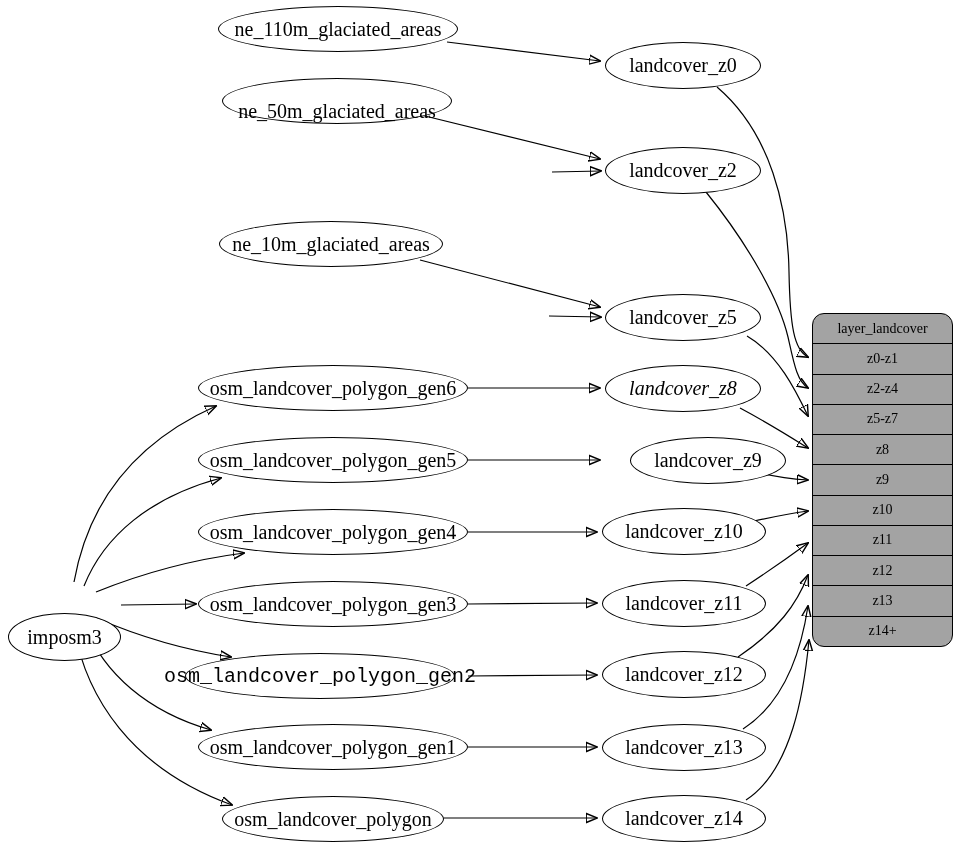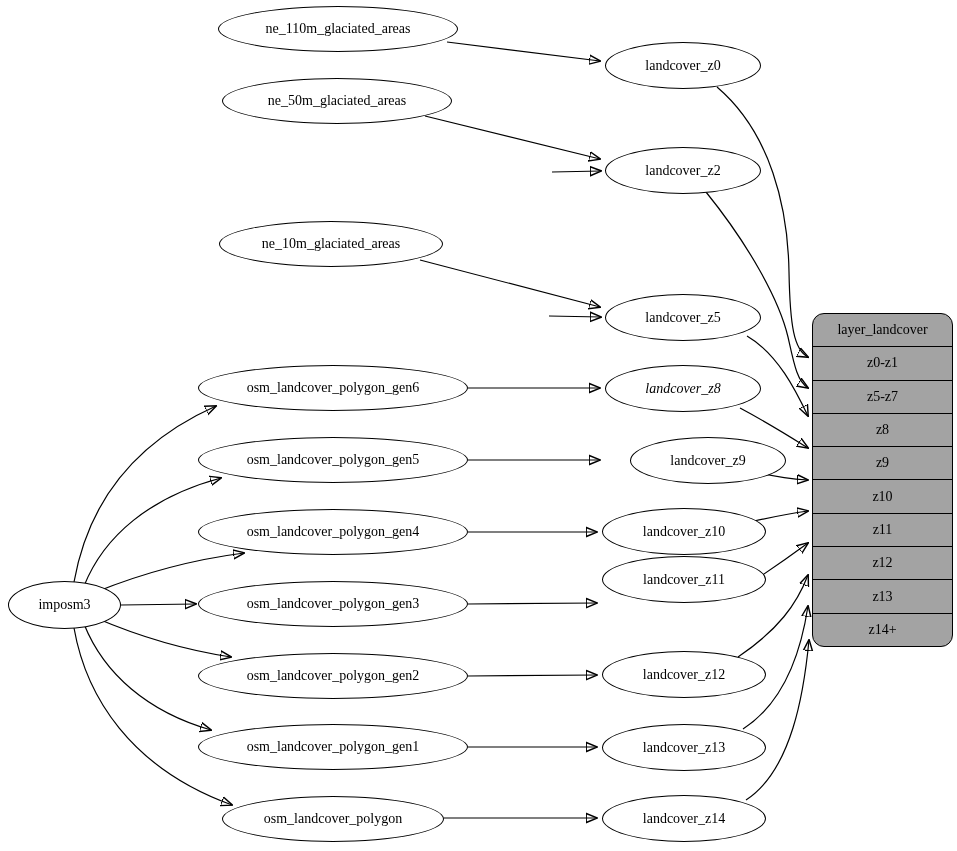--- a/index.html
+++ b/index.html
@@ -23,21 +23,21 @@
   }
   .node {
     position: absolute;
     box-sizing: border-box;
     border: 1.2px solid #000000;
     border-radius: 50%;
     background: #ffffff;
     display: flex;
     align-items: center;
     justify-content: center;
-    font-size: 14px;
+    font-size: 20px;
     color: #000000;
     white-space: nowrap;
     text-align: center;
   }
   .record {
     position: absolute;
     box-sizing: border-box;
     left: 812px;
     top: 313px;
     width: 141px;
@@ -100,46 +100,46 @@
     <path d="M747,336 C778,354 796,391 808,416" marker-end="url(#arrow)"></path>
     <path d="M740,408 C770,424 792,438 808,448" marker-end="url(#arrow)"></path>
     <path d="M750,470 C773,477 792,479 808,480" marker-end="url(#arrow)"></path>
     <path d="M754,521 C777,516 794,513 808,511" marker-end="url(#arrow)"></path>
     <path d="M746,586 C772,569 793,554 808,543" marker-end="url(#arrow)"></path>
     <path d="M738,657 C778,630 797,604 808,575" marker-end="url(#arrow)"></path>
     <path d="M743,729 C785,702 801,652 808,606" marker-end="url(#arrow)"></path>
     <path d="M746,800 C792,770 804,692 809,640" marker-end="url(#arrow)"></path>
   </svg>
 
-  <div class="node" style="left:8px; top:581px; width:113px; height:48px;">
+  <div class="node" style="left:8px; top:613px; width:113px; height:48px;">
     <span>imposm3</span>
   </div>
 
   <div class="node" style="left:218px; top:6px; width:240px; height:46px;">
     <span>ne_110m_glaciated_areas</span>
   </div>
-  <div class="node" style="left:222px; top:78px; width:230px; height:46px;">
+  <div class="node" style="left:222px; top:78px; width:230px; height:46px;align-items:flex-end;">
     <span>ne_50m_glaciated_areas</span>
   </div>
   <div class="node" style="left:219px; top:221px; width:224px; height:46px;">
     <span>ne_10m_glaciated_areas</span>
   </div>
   <div class="node" style="left:198px; top:365px; width:270px; height:46px;">
     <span>osm_landcover_polygon_gen6</span>
   </div>
   <div class="node" style="left:198px; top:437px; width:270px; height:46px;">
     <span>osm_landcover_polygon_gen5</span>
   </div>
   <div class="node" style="left:198px; top:509px; width:270px; height:46px;">
     <span>osm_landcover_polygon_gen4</span>
   </div>
   <div class="node" style="left:198px; top:581px; width:270px; height:46px;font-family:Liberation Serif, serif;">
     <span>osm_landcover_polygon_gen3</span>
   </div>
-  <div class="node" style="left:198px; top:653px; width:270px; height:46px;">
+  <div class="node" style="left:185px; top:653px; width:270px; height:46px;font-family:Liberation Mono, monospace;">
     <span>osm_landcover_polygon_gen2</span>
   </div>
   <div class="node" style="left:198px; top:724px; width:270px; height:46px;text-align:right;">
     <span>osm_landcover_polygon_gen1</span>
   </div>
   <div class="node" style="left:222px; top:796px; width:222px; height:46px;">
     <span>osm_landcover_polygon</span>
   </div>
 
   <div class="node" style="left:605px; top:42px; width:156px; height:47px;">
@@ -153,36 +153,37 @@
   </div>
   <div class="node" style="left:605px; top:365px; width:156px; height:47px;font-style:italic;">
     <span>landcover_z8</span>
   </div>
   <div class="node" style="left:630px; top:437px; width:156px; height:47px;">
     <span>landcover_z9</span>
   </div>
   <div class="node" style="left:602px; top:508px; width:164px; height:47px;">
     <span>landcover_z10</span>
   </div>
-  <div class="node" style="left:602px; top:556px; width:164px; height:47px;">
+  <div class="node" style="left:602px; top:580px; width:164px; height:47px;">
     <span>landcover_z11</span>
   </div>
   <div class="node" style="left:602px; top:651px; width:164px; height:47px;">
     <span>landcover_z12</span>
   </div>
   <div class="node" style="left:602px; top:724px; width:164px; height:47px;">
     <span>landcover_z13</span>
   </div>
   <div class="node" style="left:602px; top:795px; width:164px; height:47px;">
     <span>landcover_z14</span>
   </div>
 
   <div class="record">
     <div class="record-cell">layer_landcover</div>
     <div class="record-cell">z0-z1</div>
+    <div class="record-cell">z2-z4</div>
     <div class="record-cell">z5-z7</div>
     <div class="record-cell">z8</div>
     <div class="record-cell">z9</div>
     <div class="record-cell">z10</div>
     <div class="record-cell">z11</div>
     <div class="record-cell">z12</div>
     <div class="record-cell">z13</div>
     <div class="record-cell">z14+</div>
   </div>
 

